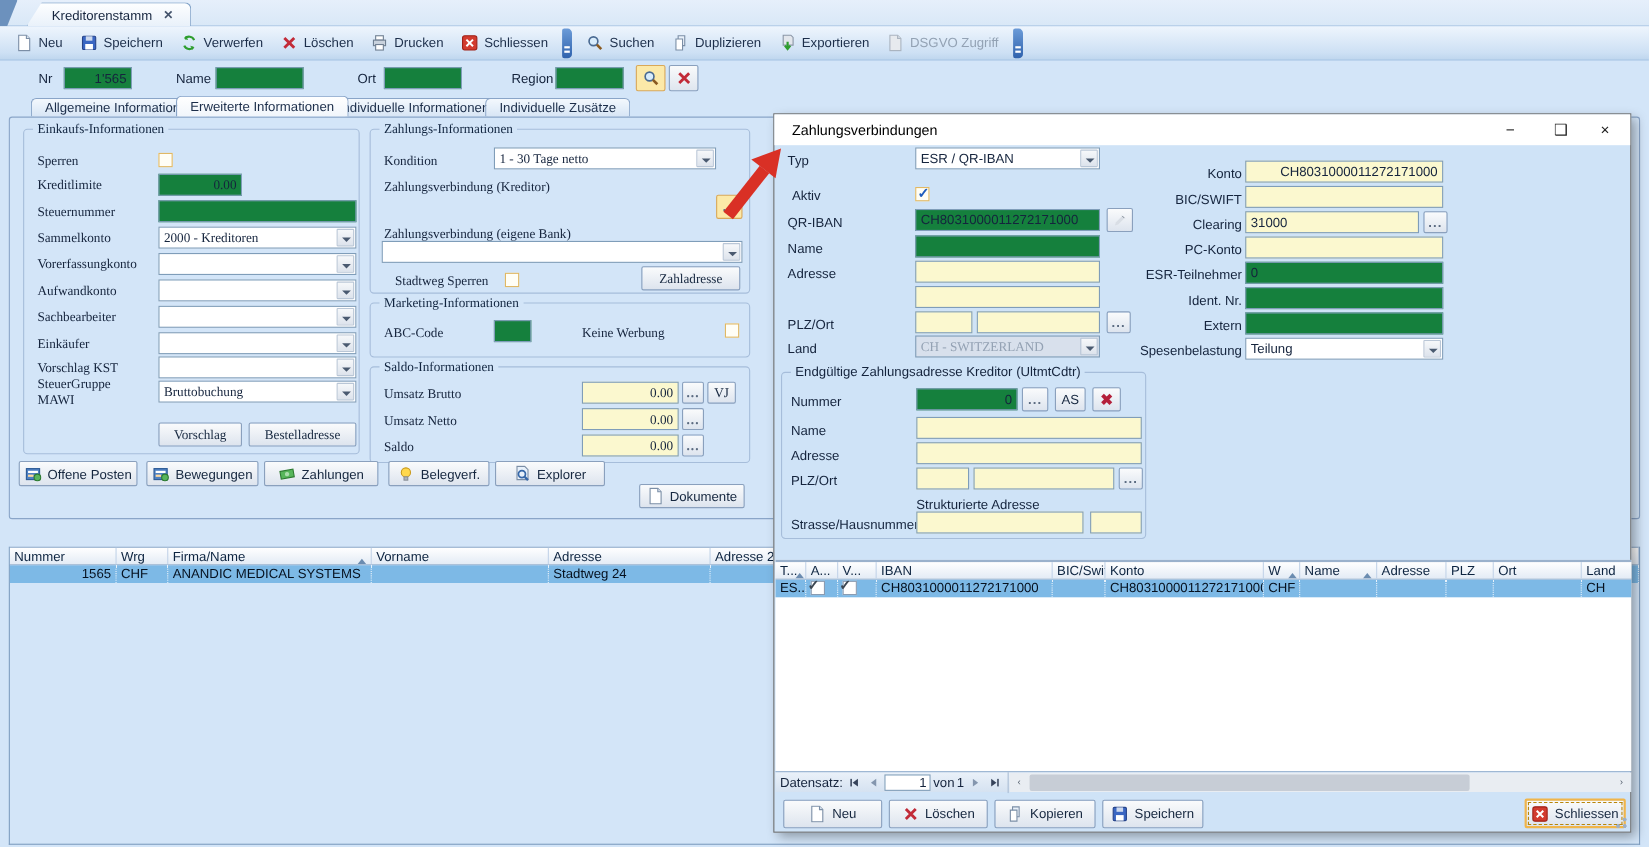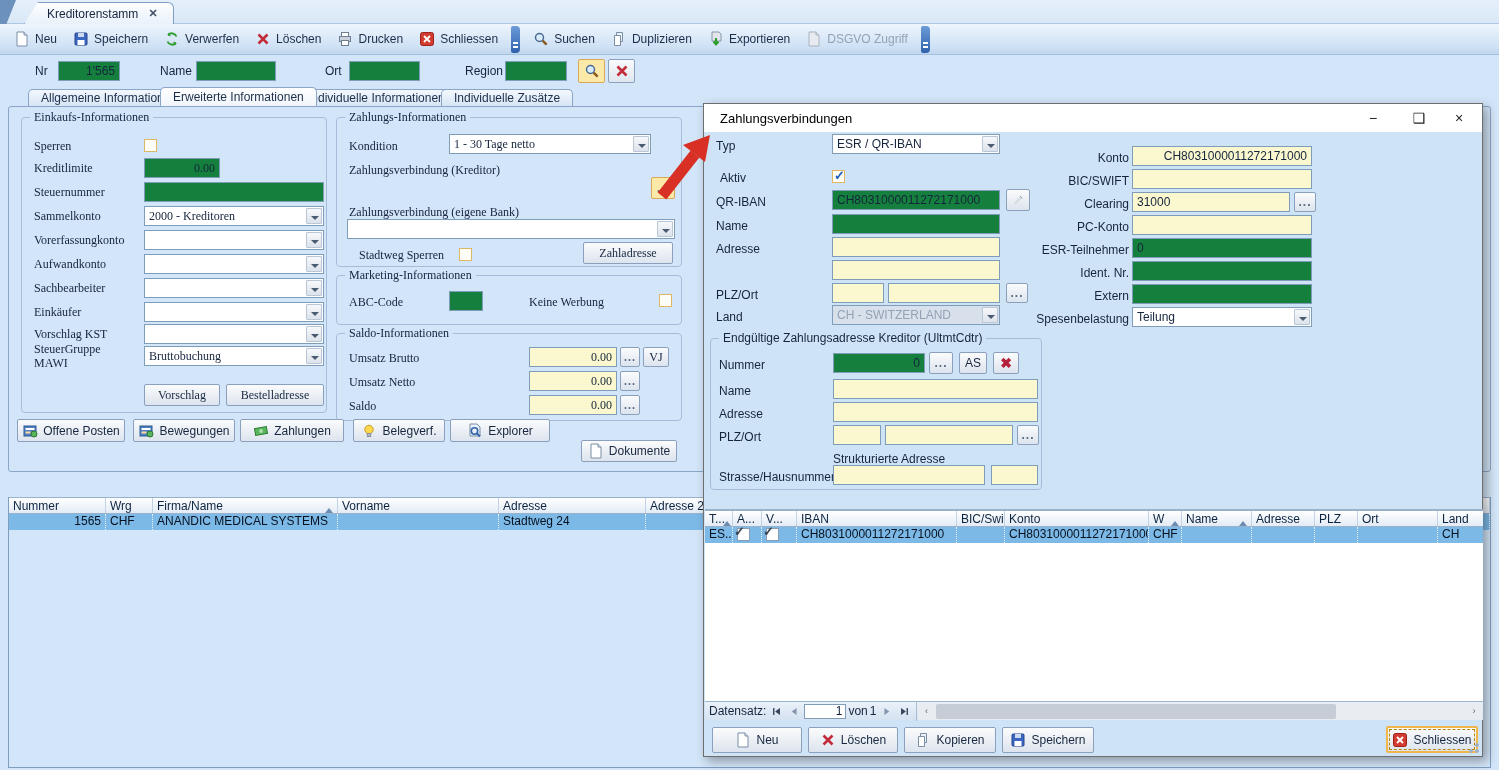--- a/index.html
+++ b/index.html
@@ -58,21 +58,21 @@
   .grp { position:absolute; border:1px solid #a6bdda; border-radius:4px;font-family:Liberation Serif, serif; }
   .grp > .grp-title { position:absolute; top:-8px; left:8px; background:#d3e5f8;
     padding:0 4px; color:#10243f; }
   .combo { position:absolute; border:1px solid #7f9db9; background:#fff; height:20px; }
   .combo .cv { position:absolute; left:4px; right:20px; top:0; line-height:18px;
     overflow:hidden; white-space:nowrap; }
   .combo .ca { position:absolute; right:1px; top:1px; bottom:1px; width:16px;
     background:linear-gradient(#f6f8fa,#dde3ec); border:1px solid #b9c6d6; border-radius:1px; }
   .combo .ca::after { content:""; position:absolute; left:4px; top:7px;
     border:4px solid transparent; border-top-color:#4a5a70; }
-  .combo.disabled { background:#d8e0ec; }
+  .combo.disabled { background:#d8e0ec;font-family:Liberation Serif, serif; }
   .combo.disabled .cv { color:#94a2b4; }
   .cb { position:absolute; width:13px; height:13px; background:#fffef6; border:1px solid #e0b865; }
   .cb.plain { border-color:#8a9cb2; background:#fff; }
   .cb.checked::after { content:"✓"; position:absolute; left:1px; top:-3px;
     color:#1f5dbe; font-weight:bold; font-size:13px; }
   .cb.checked.dark::after { color:#3c4752; }
   .btn { position:absolute; display:flex; align-items:center; justify-content:center; gap:5px;
     border:1px solid #8aa0bd; border-radius:2px; background:linear-gradient(#fafbfc,#dde4ee);
     color:#16273f; white-space:nowrap; }
   .dots { font-weight:bold; letter-spacing:1px; color:#5a6a80; }

